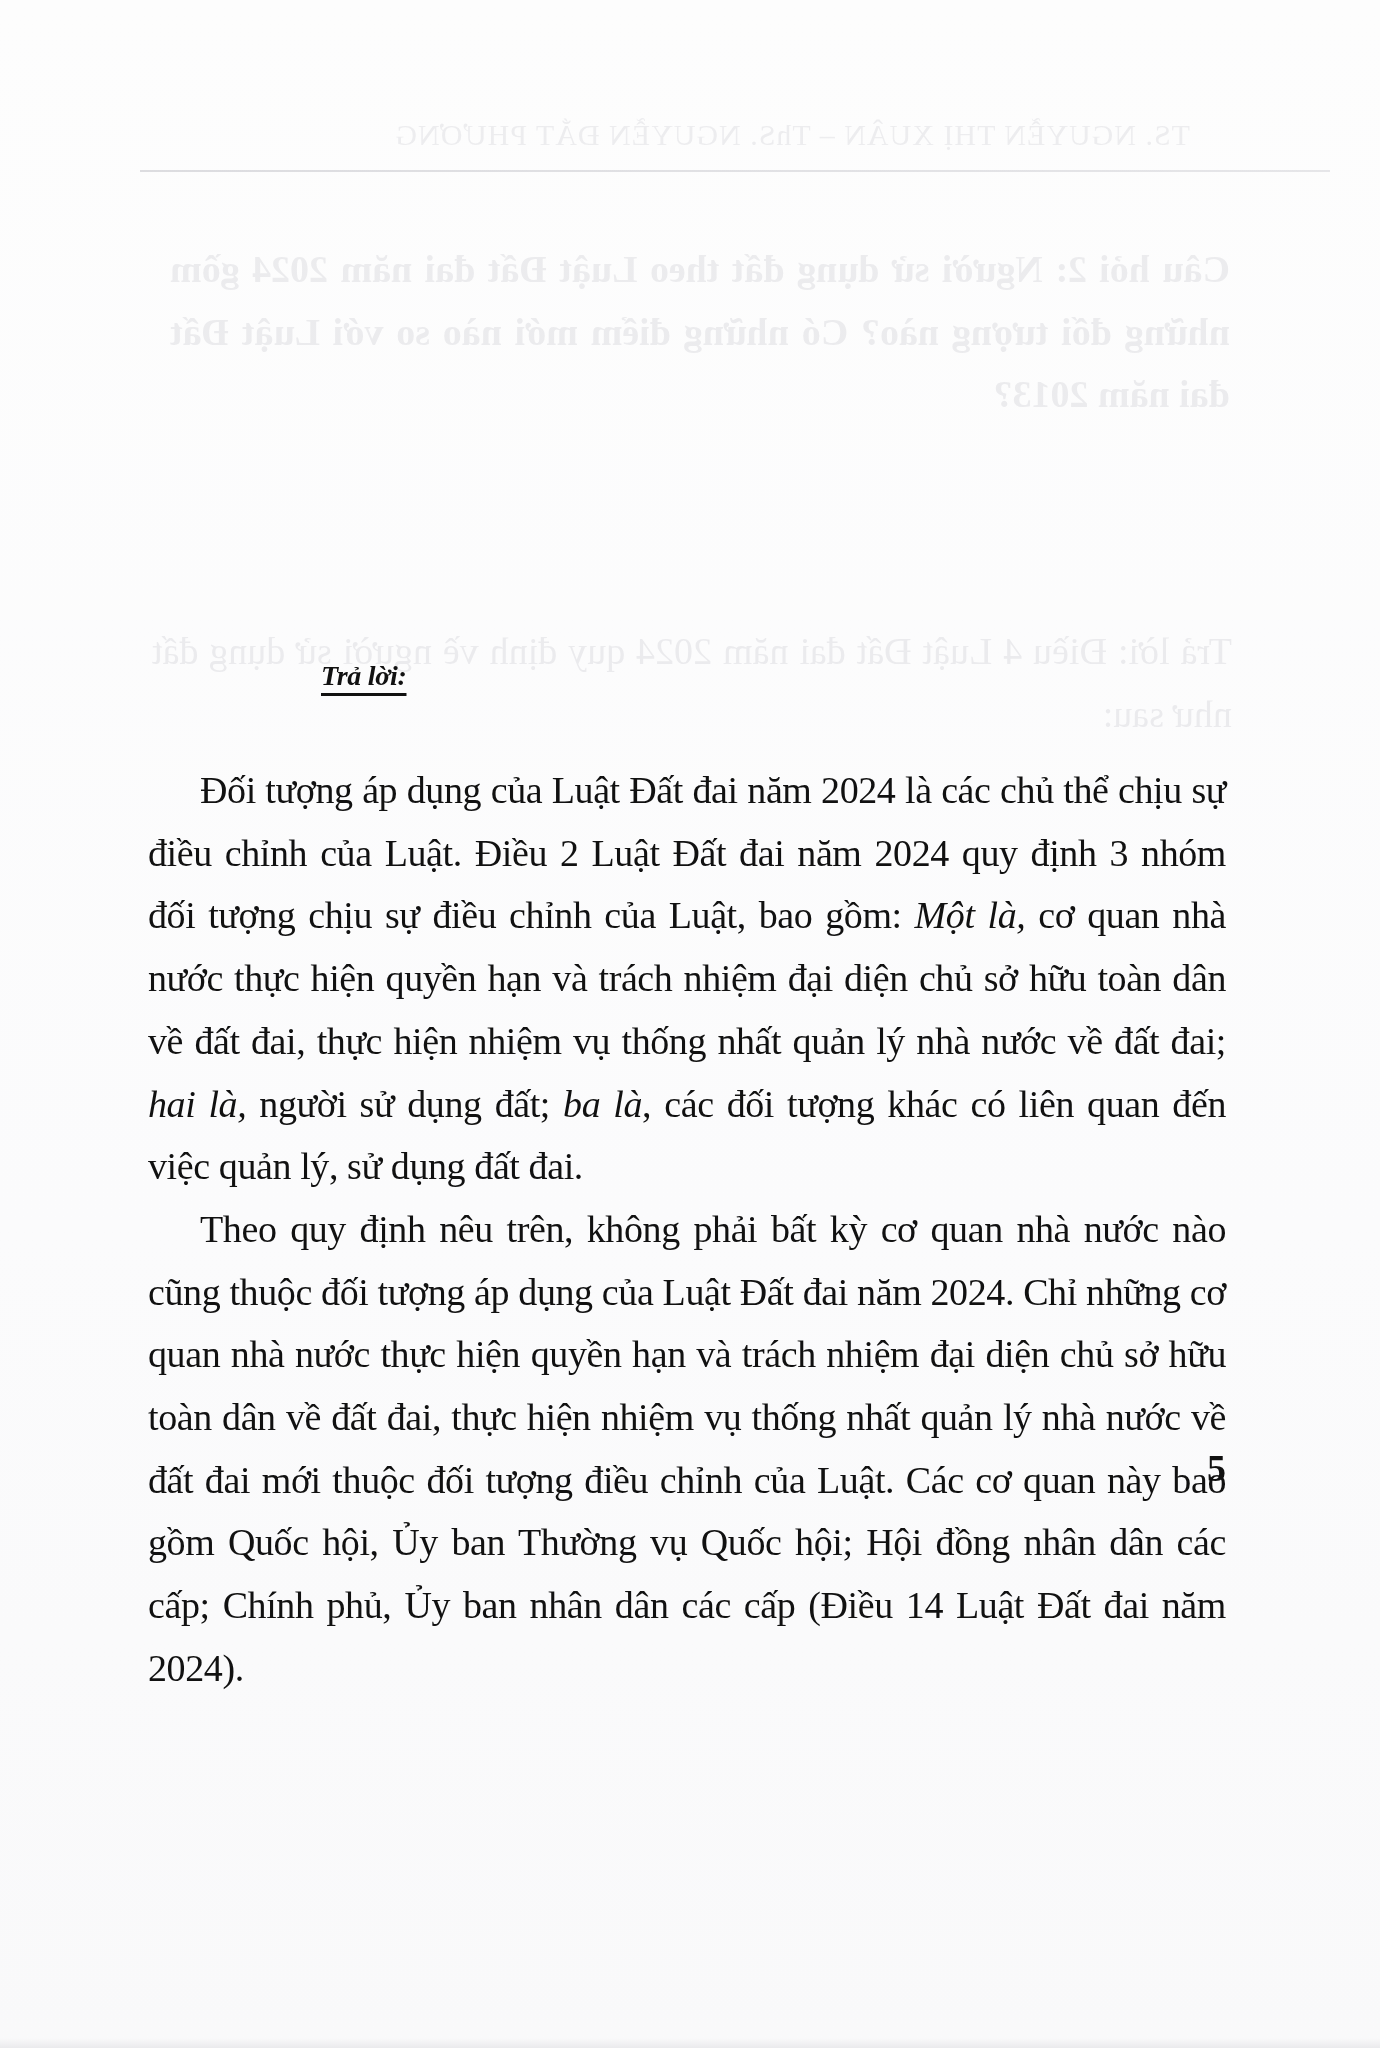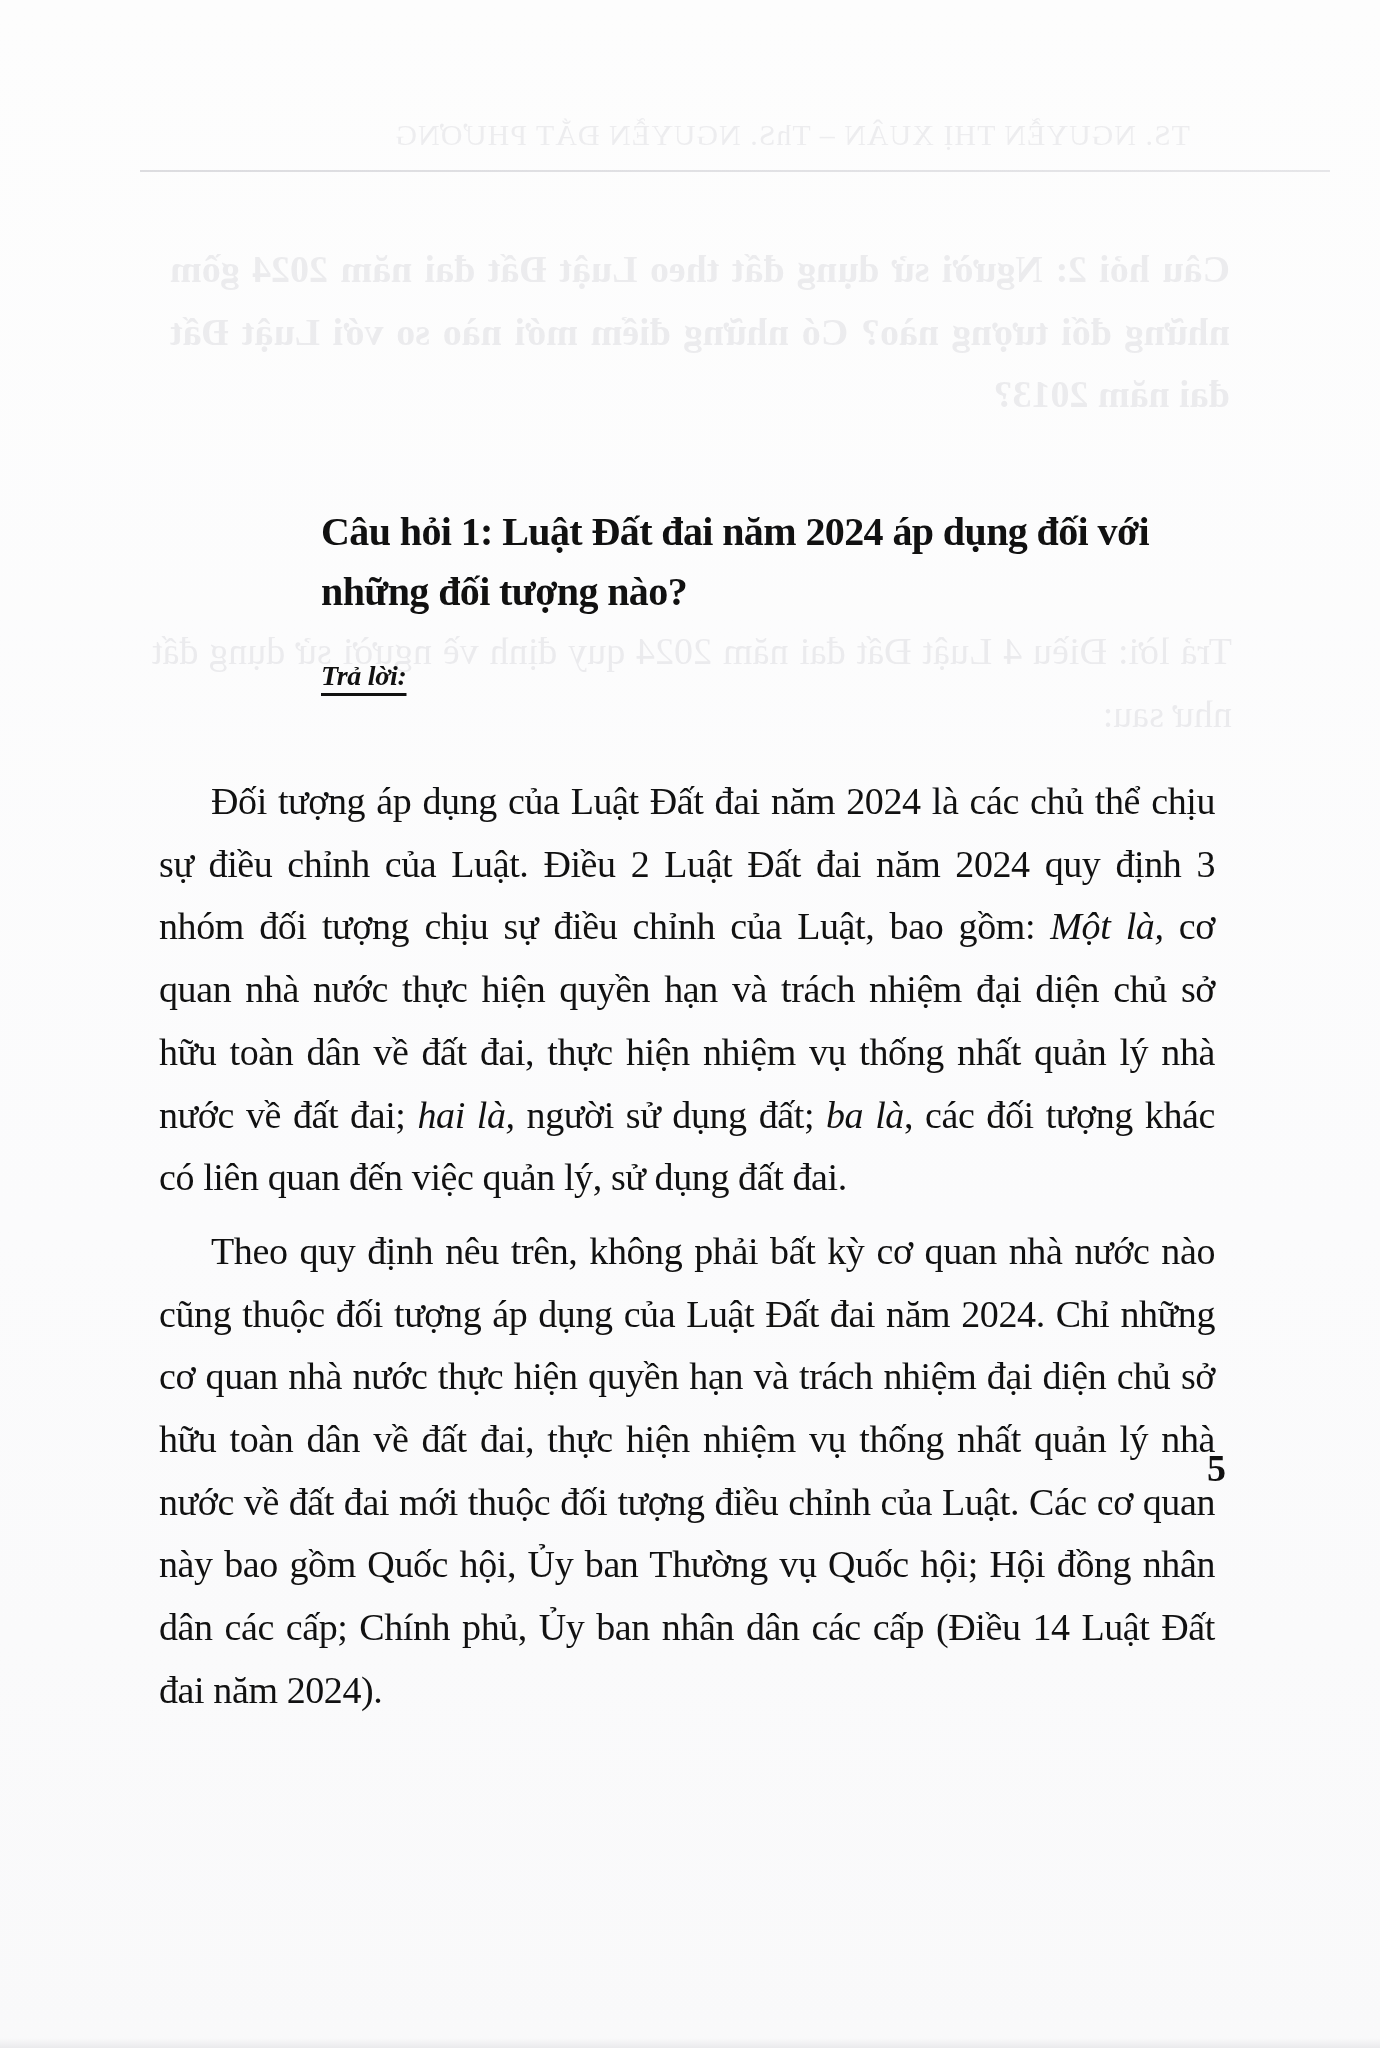--- a/index.html
+++ b/index.html
@@ -47,21 +47,21 @@
     font-size: 28px; font-weight: bold; font-style: italic;
     text-decoration: underline; text-decoration-thickness: 3px; text-underline-offset: 8px;
     letter-spacing: -0.3px;
   }
   .body-text {
     position: absolute; left: 148px; top: 759px; width: 1078px;
     font-size: 38px; line-height: 62.7px;
     letter-spacing: -0.4px;
   }
   .body-text p {
-    margin: 11px; text-indent: 52px; text-align: justify;
+    margin: 0; text-indent: 52px; text-align: justify;
   }
   .body-text em { font-style: italic; }
   .page-number {
     position: absolute; left: 1190px; top: 1446px; width: 36px;
     font-size: 38px; font-weight: bold; text-align: right;
   }
   .bottom-edge {
     position: absolute; left: 0; top: 2038px; width: 1380px; height: 10px;
     background: linear-gradient(180deg, rgba(230,230,232,0) 0%, rgba(225,225,228,0.6) 100%);
   }
@@ -72,21 +72,20 @@
 <div class="page">
 
   <div class="ghost">
     <div class="g-header">TS. NGUYỄN THỊ XUÂN – ThS. NGUYỄN ĐẮT PHƯƠNG</div>
     <div class="g-block b1">Câu hỏi 2: Người sử dụng đất theo Luật Đất đai năm 2024 gồm những đối tượng nào? Có những điểm mới nào so với Luật Đất đai năm 2013?</div>
     <div class="g-block b2">Trả lời: Điều 4 Luật Đất đai năm 2024 quy định về người sử dụng đất như sau:</div>
   </div>
 
   <div class="rule"></div>
 
-  <div class="question">Câu hỏi 1: Luật Đất đai năm 2024 áp dụng đối với những đối tượng nào?</div>
 
   <div class="answer-label">Trả lời:</div>
 
   <div class="body-text">
     <p><span>Đối tượng áp dụng của Luật Đất đai năm 2024 là các chủ thể chịu sự điều chỉnh của Luật. Điều 2 Luật Đất đai năm 2024 quy định 3 nhóm đối tượng chịu sự điều chỉnh của Luật, bao gồm: </span><em>Một là,</em><span> cơ quan nhà nước thực hiện quyền hạn và trách nhiệm đại diện chủ sở hữu toàn dân về đất đai, thực hiện nhiệm vụ thống nhất quản lý nhà nước về đất đai; </span><em>hai là,</em><span> người sử dụng đất; </span><em>ba là</em><span>, các đối tượng khác có liên quan đến việc quản lý, sử dụng đất đai.</span></p>
     <p>Theo quy định nêu trên, không phải bất kỳ cơ quan nhà nước nào cũng thuộc đối tượng áp dụng của Luật Đất đai năm 2024. Chỉ những cơ quan nhà nước thực hiện quyền hạn và trách nhiệm đại diện chủ sở hữu toàn dân về đất đai, thực hiện nhiệm vụ thống nhất quản lý nhà nước về đất đai mới thuộc đối tượng điều chỉnh của Luật. Các cơ quan này bao gồm Quốc hội, Ủy ban Thường vụ Quốc hội; Hội đồng nhân dân các cấp; Chính phủ, Ủy ban nhân dân các cấp (Điều 14 Luật Đất đai năm 2024).</p>
   </div>
 
   <div class="page-number">5</div>
 

